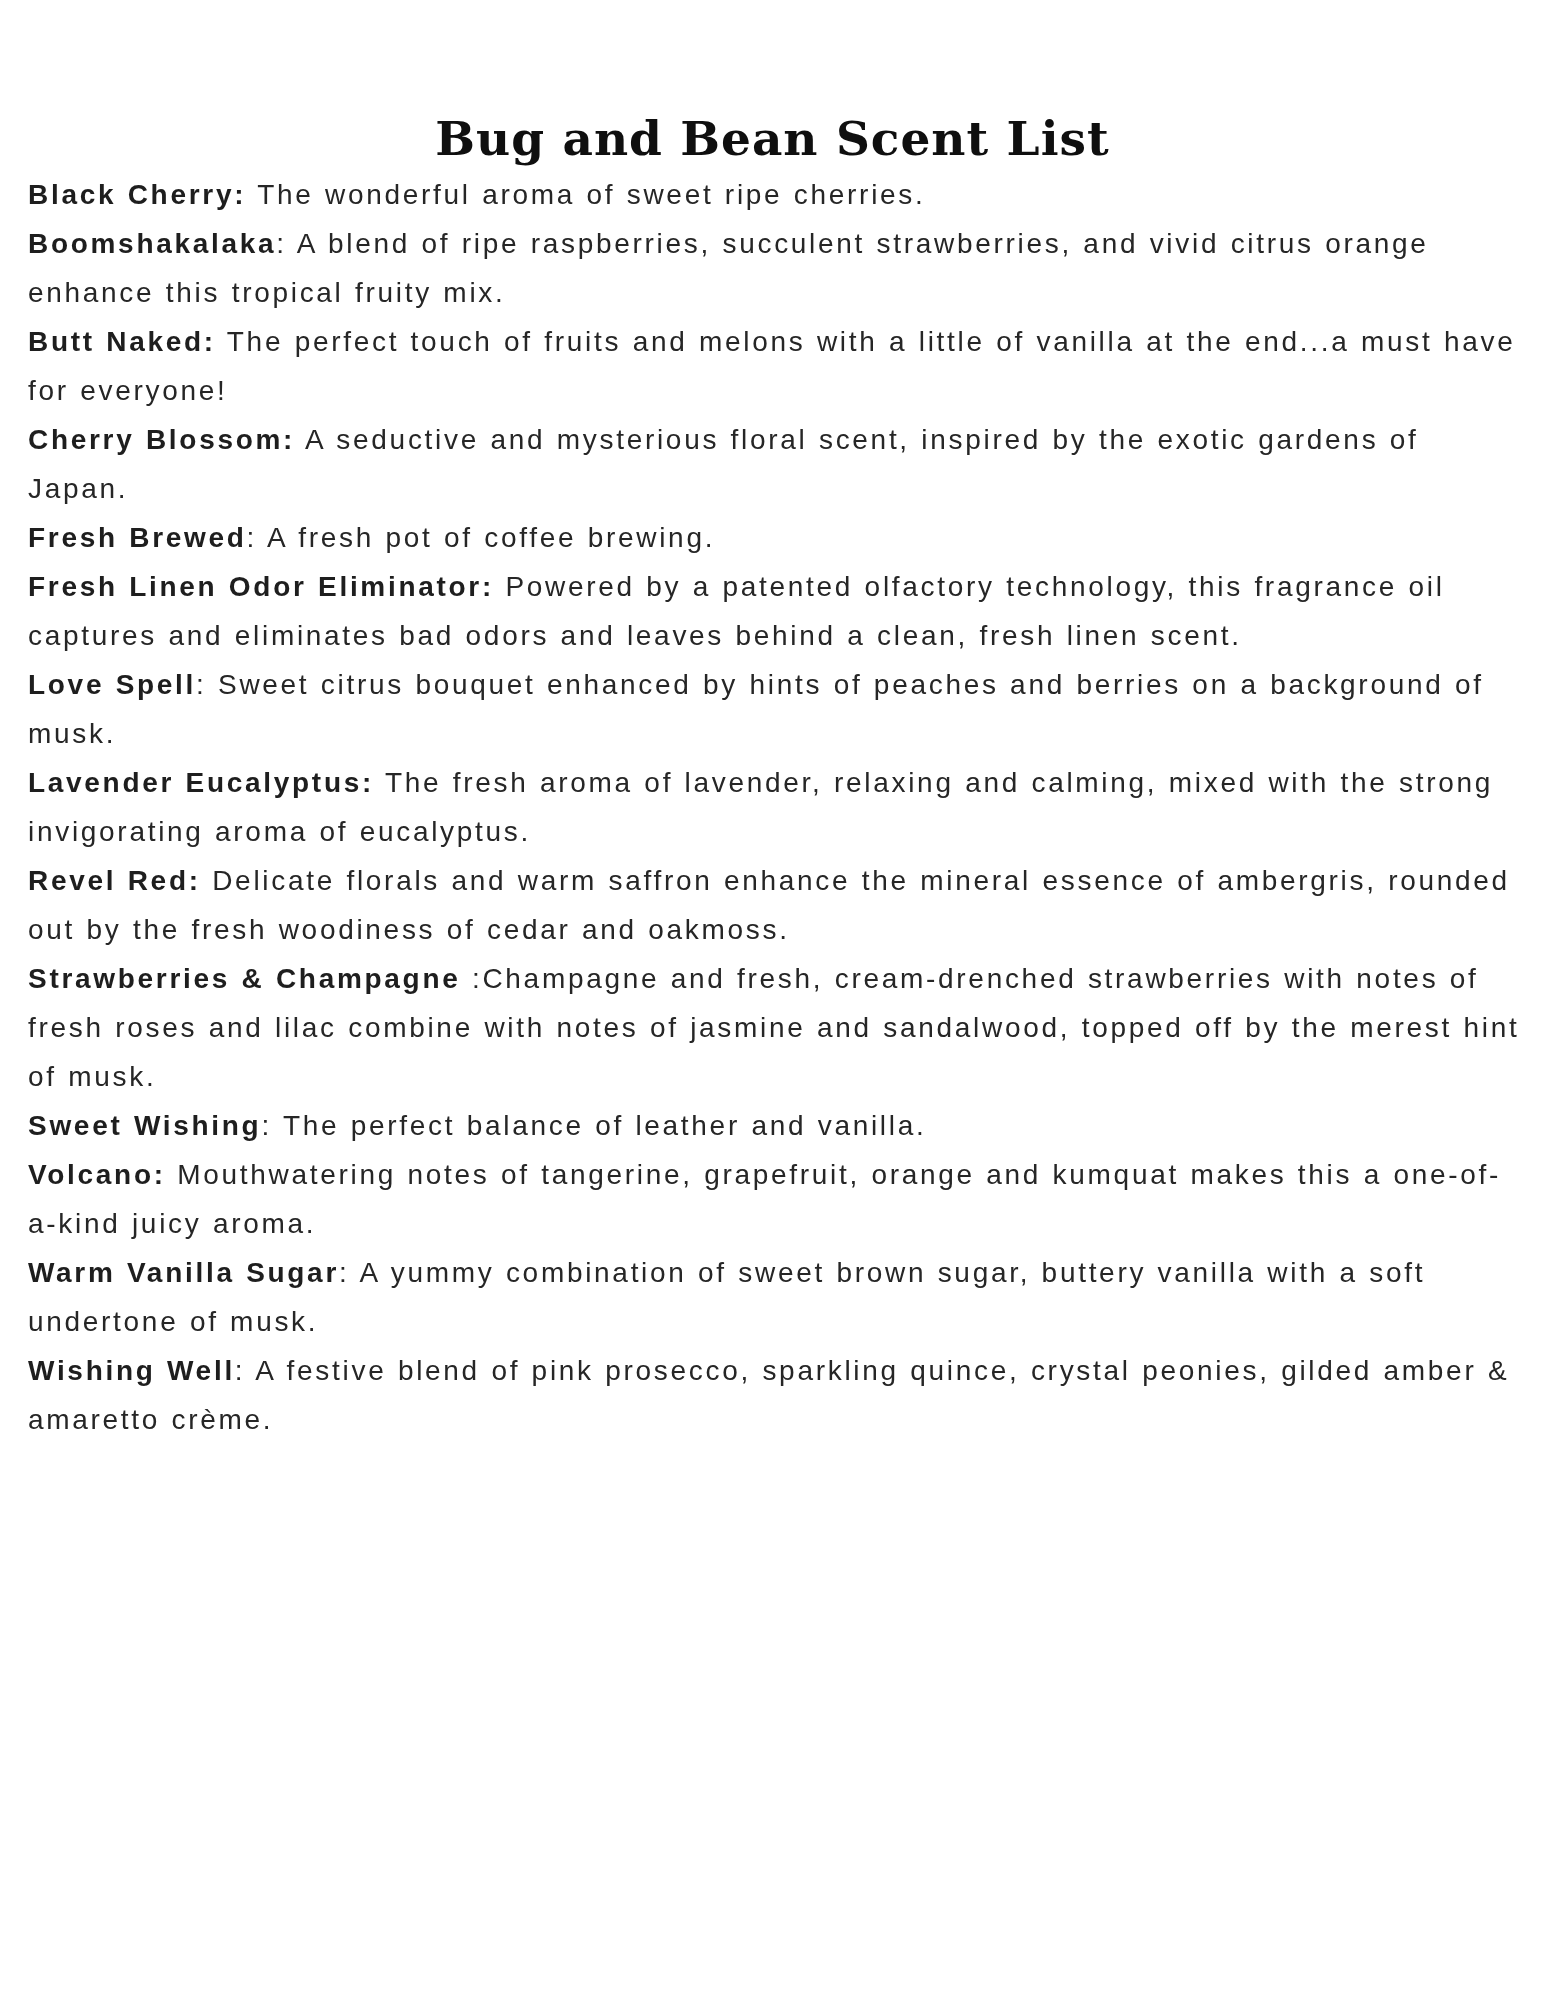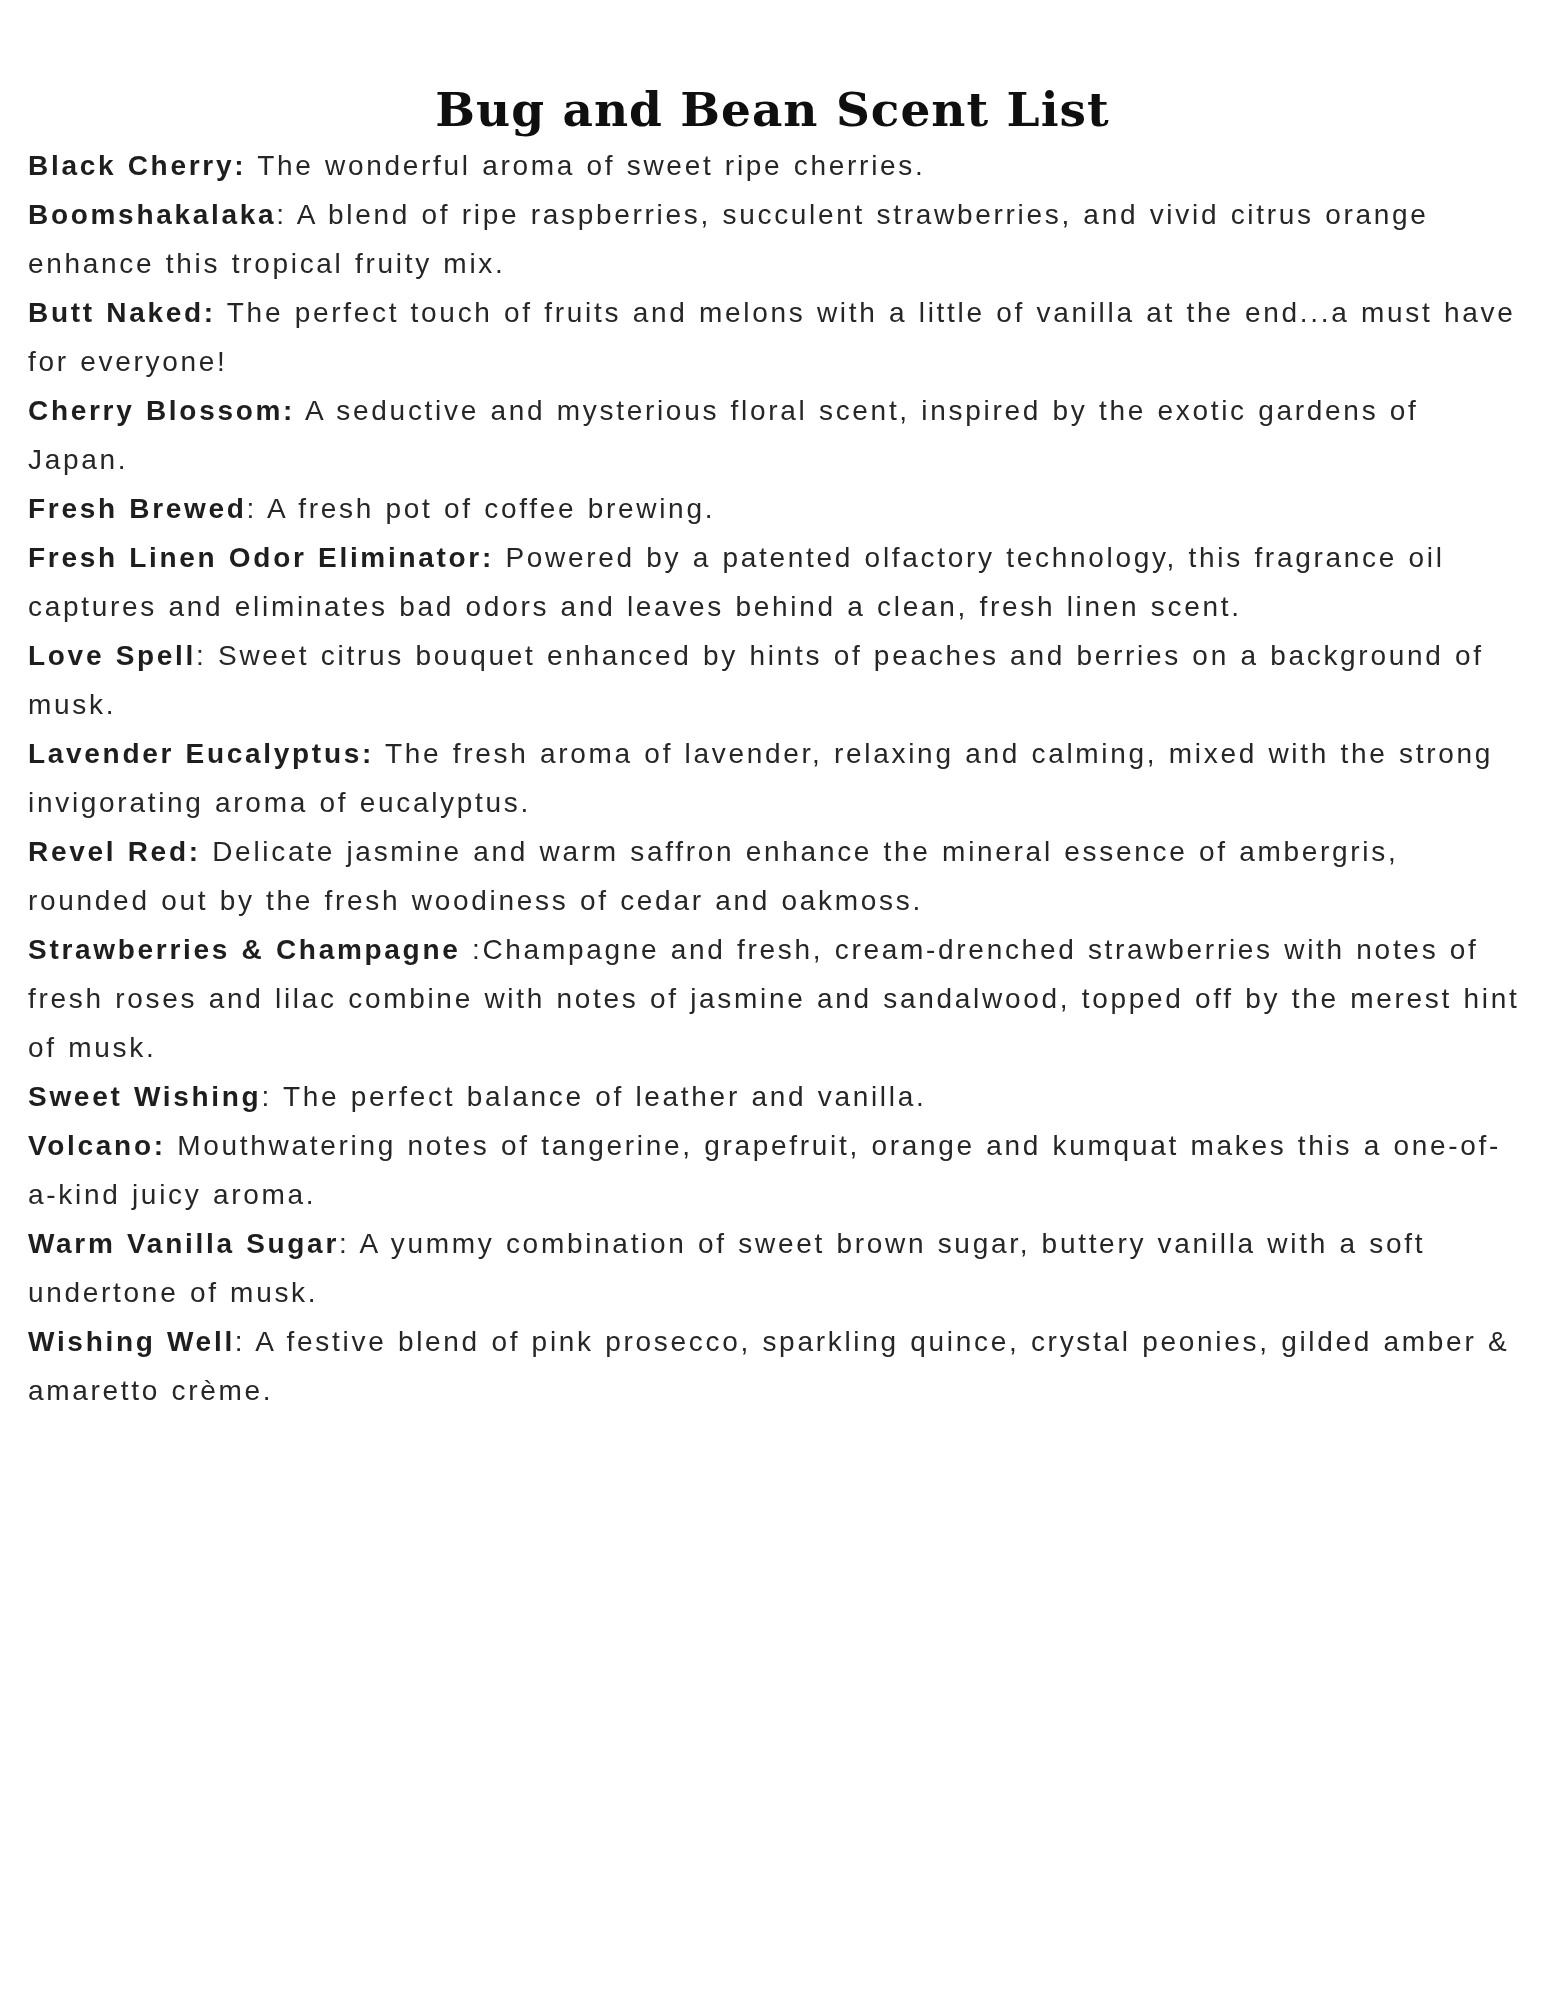--- a/index.html
+++ b/index.html
@@ -6,21 +6,21 @@
   .page {
     position: relative;
     width: 1545px;
     height: 2000px;
     background: #ffffff;
     overflow: hidden;
     font-family: "Liberation Sans", sans-serif;
   }
   .title {
     margin: 0;
-    padding: 83px 0 0 0;
+    padding: 112px 0 0 0;
     text-align: center;
     font-family: "DejaVu Serif", serif;
     font-weight: 700;
     font-size: 47px;
     line-height: 1.15;
     letter-spacing: 1px;
     color: #0f0f0f;
   }
   .scent-list {
     margin-top: 4px;
@@ -48,20 +48,20 @@
 
   <div class="scent-list">
     <p class="entry"><b class="nm">Black Cherry:</b><span> The wonderful aroma of sweet ripe cherries.</span></p>
     <p class="entry"><b class="nm">Boomshakalaka</b><span>: A blend of ripe raspberries, succulent strawberries, and vivid citrus orange enhance this tropical fruity mix.</span></p>
     <p class="entry"><b class="nm">Butt Naked:</b><span> The perfect touch of fruits and melons with a little of vanilla at the end...a must have for everyone!</span></p>
     <p class="entry"><b class="nm">Cherry Blossom:</b><span> A seductive and mysterious floral scent, inspired by the exotic gardens of Japan.</span></p>
     <p class="entry"><b class="nm">Fresh Brewed</b><span>: A fresh pot of coffee brewing.</span></p>
     <p class="entry"><b class="nm">Fresh Linen Odor Eliminator:</b><span> Powered by a patented olfactory technology, this fragrance oil captures and eliminates bad odors and leaves behind a clean, fresh linen scent.</span></p>
     <p class="entry"><b class="nm">Love Spell</b><span>: Sweet citrus bouquet enhanced by hints of peaches and berries on a background of musk.</span></p>
     <p class="entry"><b class="nm">Lavender Eucalyptus:</b><span> The fresh aroma of lavender, relaxing and calming, mixed with the strong invigorating aroma of eucalyptus.</span></p>
-    <p class="entry"><b class="nm">Revel Red:</b><span> Delicate jasmine and warm saffron enhance the mineral essence of ambergris, rounded out by the fresh woodiness of cedar and oakmoss.</span></p>
+    <p class="entry"><b class="nm">Revel Red:</b><span> Delicate florals and warm saffron enhance the mineral essence of ambergris, rounded out by the fresh woodiness of cedar and oakmoss.</span></p>
     <p class="entry"><b class="nm">Strawberries &amp; Champagne</b><span> :Champagne and fresh, cream-drenched strawberries with notes of fresh roses and lilac combine with notes of jasmine and sandalwood, topped off by the merest hint of musk.</span></p>
     <p class="entry"><b class="nm">Sweet Wishing</b><span>: The perfect balance of leather and vanilla.</span></p>
     <p class="entry"><b class="nm">Volcano:</b><span> Mouthwatering notes of tangerine, grapefruit, orange and kumquat makes this a one-of-a-kind juicy aroma.</span></p>
     <p class="entry"><b class="nm">Warm Vanilla Sugar</b><span>: A yummy combination of sweet brown sugar, buttery vanilla with a soft undertone of musk.</span></p>
     <p class="entry"><b class="nm">Wishing Well</b><span>: A festive blend of pink prosecco, sparkling quince, crystal peonies, gilded amber &amp; amaretto crème.</span></p>
   </div>
 </div>
 
 </body></html>

